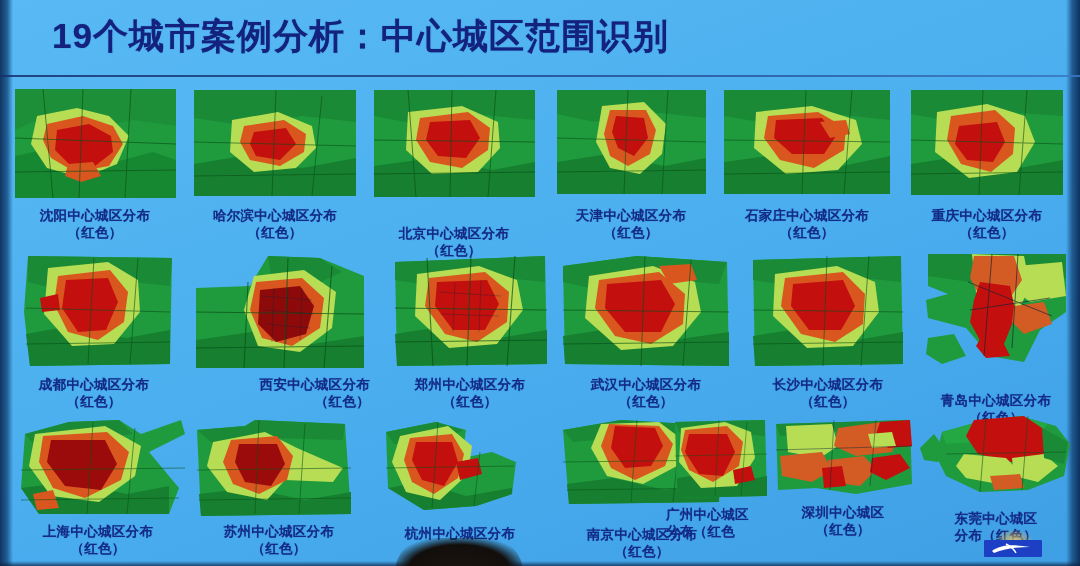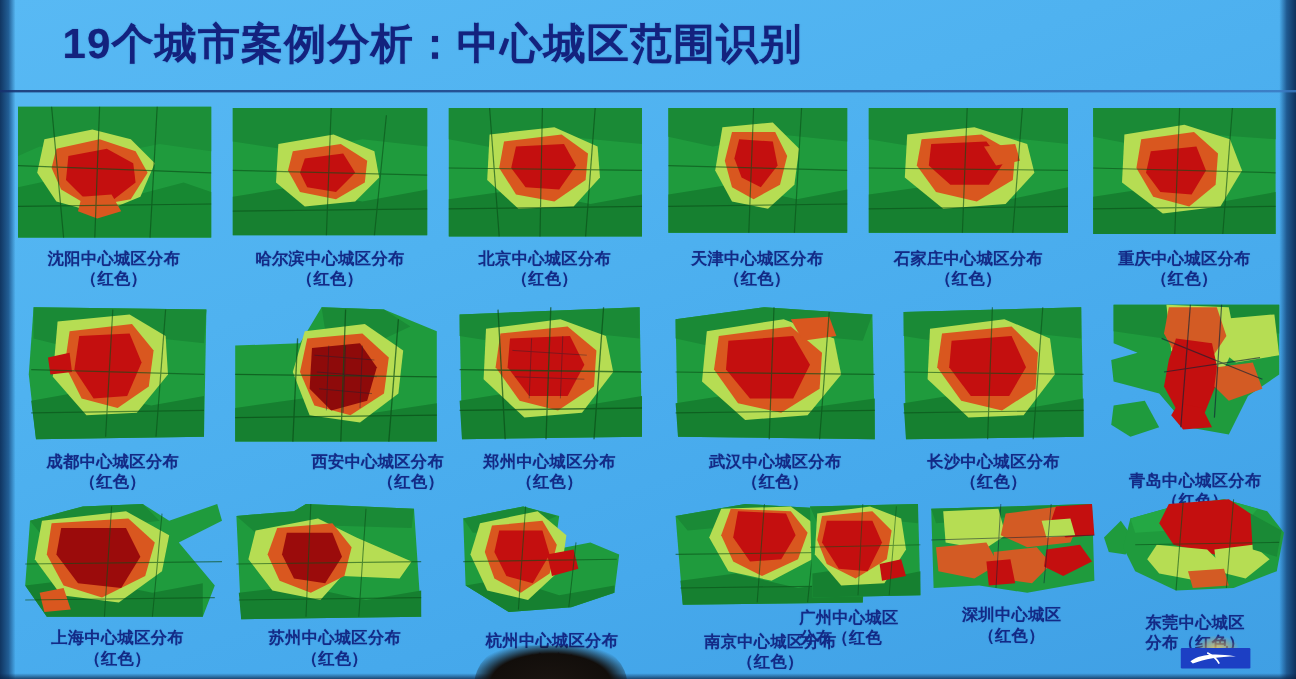--- a/index.html
+++ b/index.html
@@ -191,21 +191,21 @@
           <path d="M58 36 L98 34 L108 52 L94 72 L66 70 L54 54 Z" fill="#c40f0f"></path>
           <g stroke="#0a4f18" stroke-width="1" fill="none" opacity=".65">
             <path d="M2 54 L163 56"></path>
               <path d="M80 4 L78 111"></path>
               <path d="M124 4 L116 111"></path>
               <path d="M2 88 L163 86"></path>
               <path d="M36 4 L44 111"></path>
           </g>
         </svg>
       </div>
-      <div class="caption" style="margin-top:6px;">北京中心城区分布
+      <div class="caption" style="margin-top:24px;">北京中心城区分布
 （红色）</div>
     </div>
 
     <div class="cell" style="left:548px; top:0; width:166px;">
       <div class="maparea" style="width:155px;height:112px;margin:0 auto;">
         <svg viewBox="0 0 155 112" preserveAspectRatio="none">
           <rect x="3" y="4" width="149" height="104" fill="#1f9b3d"></rect>
           <path d="M3 4 L152 4 L152 32 L96 26 L40 36 L3 28 Z" fill="#1a8a36"></path>
           <path d="M3 76 L54 68 L110 80 L152 72 L152 108 L3 108 Z" fill="#168030"></path>
           <path d="M48 20 L90 16 L112 38 L108 68 L86 88 L56 82 L42 56 Z" fill="#b6dd53"></path>
@@ -314,21 +314,21 @@
             <path d="M82 36 L80 90"></path>
               <path d="M96 36 L94 92"></path>
               <path d="M110 36 L108 88"></path>
           </g>
         </svg>
       </div>
       <div class="caption" style="margin-top:4px;">西安中心城区分布
 （红色）</div>
     </div>
 
-    <div class="cell" style="left:372px; top:0; width:172px;">
+    <div class="cell" style="left:384px; top:0; width:172px;">
       <div class="maparea" style="width:162px;height:118px;margin:0 auto;">
         <svg viewBox="0 0 162 118" preserveAspectRatio="none">
           <path d="M6 10 L156 4 L158 112 L8 114 Z" fill="#1f9b3d"></path>
           <path d="M6 10 L156 4 L156 30 L96 24 L44 34 L6 28 Z" fill="#1a8a36"></path>
           <path d="M6 82 L56 74 L110 86 L158 78 L158 112 L8 114 Z" fill="#168030"></path>
           <path d="M28 22 L90 14 L128 28 L134 58 L108 92 L60 96 L26 64 Z" fill="#b6dd53"></path>
           <path d="M40 26 L96 20 L120 40 L118 70 L88 90 L56 82 L36 54 Z" fill="#d9571f"></path>
           <path d="M48 30 L98 28 L110 52 L96 78 L64 78 L46 54 Z" fill="#c40f0f"></path>
           <g stroke="#0a4f18" stroke-width="1.1" fill="none" opacity=".7">
             <path d="M6 56 L158 58"></path>

